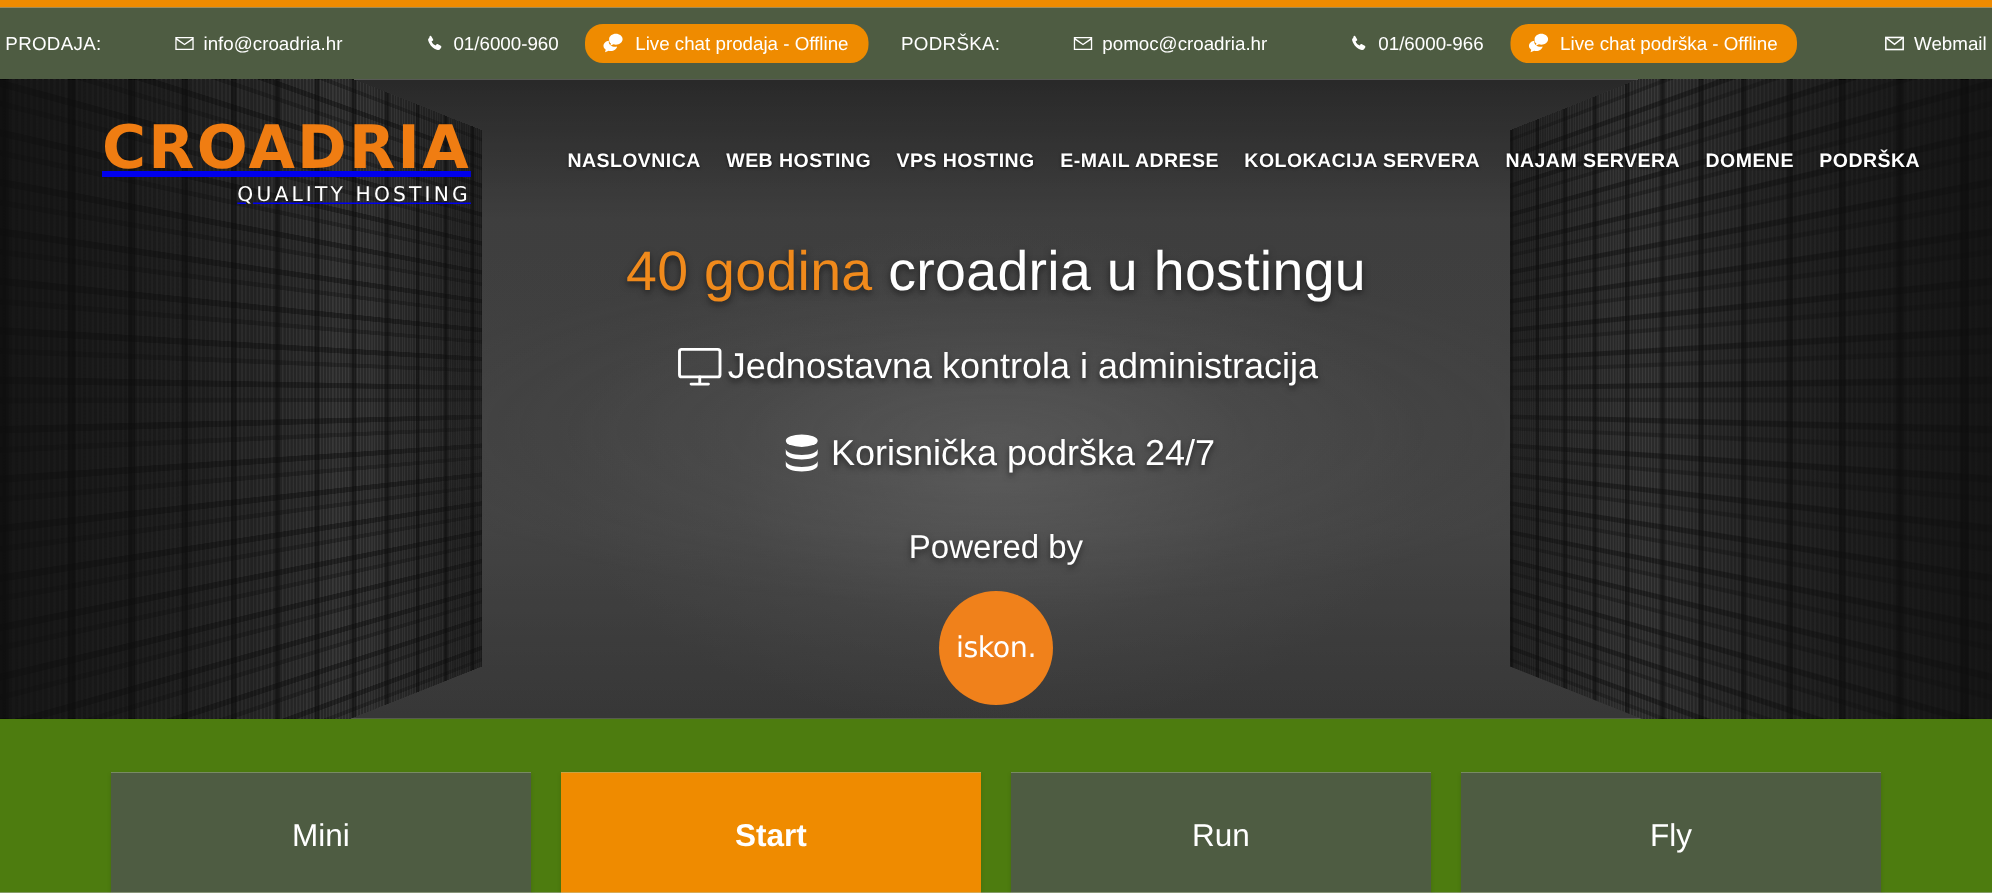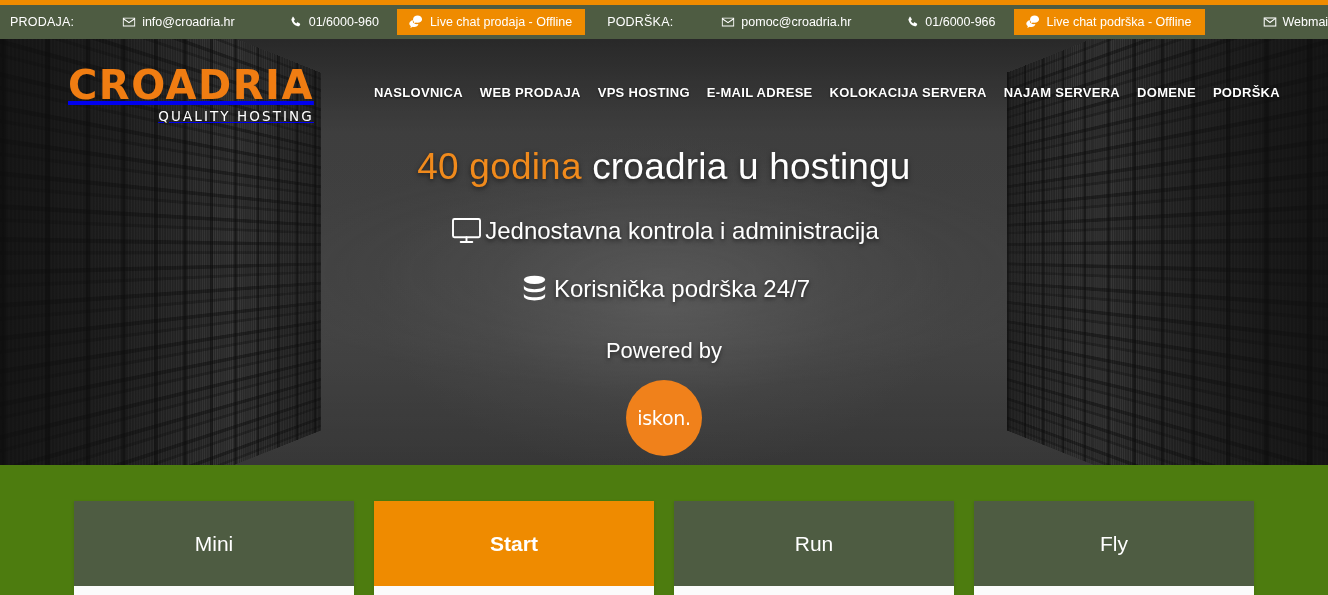--- a/index.html
+++ b/index.html
@@ -15,25 +15,25 @@
 
   
   .top-accent {
     height: 5px;
     background: #ef8b00;
     width: 100%;
   }
 
   
   .topbar {
-    height: 34px;
+    height: 48px;
     background: #4e5c42;
     display: flex;
     align-items: center;
-    justify-content: space-between;
+    justify-content: center;
     gap: 0;
     padding: 0 10px;
   }
   .tb-label {
     color: #ffffff;
     font-size: 12.5px;
     letter-spacing: .2px;
     white-space: nowrap;
     margin-right: 12px;
   }
@@ -60,21 +60,21 @@
   .tb-ico svg { display: block; }
 
   .chatbtn {
     display: flex;
     align-items: center;
     gap: 7px;
     background: #ef8b00;
     color: #ffffff;
     font-size: 12.5px;
     padding: 5px 13px 6px 11px;
-    border-radius: 0;
+    border-radius: 12px;
     white-space: nowrap;
     text-decoration: none;
     margin-right: 22px;
   }
   .chatbtn .tb-ico { width: 15px; height: 15px; }
 
   
   .hero {
     position: relative;
     height: 426px;
@@ -362,21 +362,21 @@
 
   <div class="hero-head">
 
     <a class="logo" href="#">
       <div class="logo-main">CROADRIA</div>
       <div class="logo-sub">QUALITY HOSTING</div>
     </a>
 
     <nav class="nav">
       <a href="#">NASLOVNICA</a>
-      <a href="#">WEB PRODAJA</a>
+      <a href="#">WEB HOSTING</a>
       <a href="#">VPS HOSTING</a>
       <a href="#">E-MAIL ADRESE</a>
       <a href="#">KOLOKACIJA SERVERA</a>
       <a href="#">NAJAM SERVERA</a>
       <a href="#">DOMENE</a>
       <a href="#">PODRŠKA</a>
     </nav>
   </div>
 
   <div class="hero-body">

